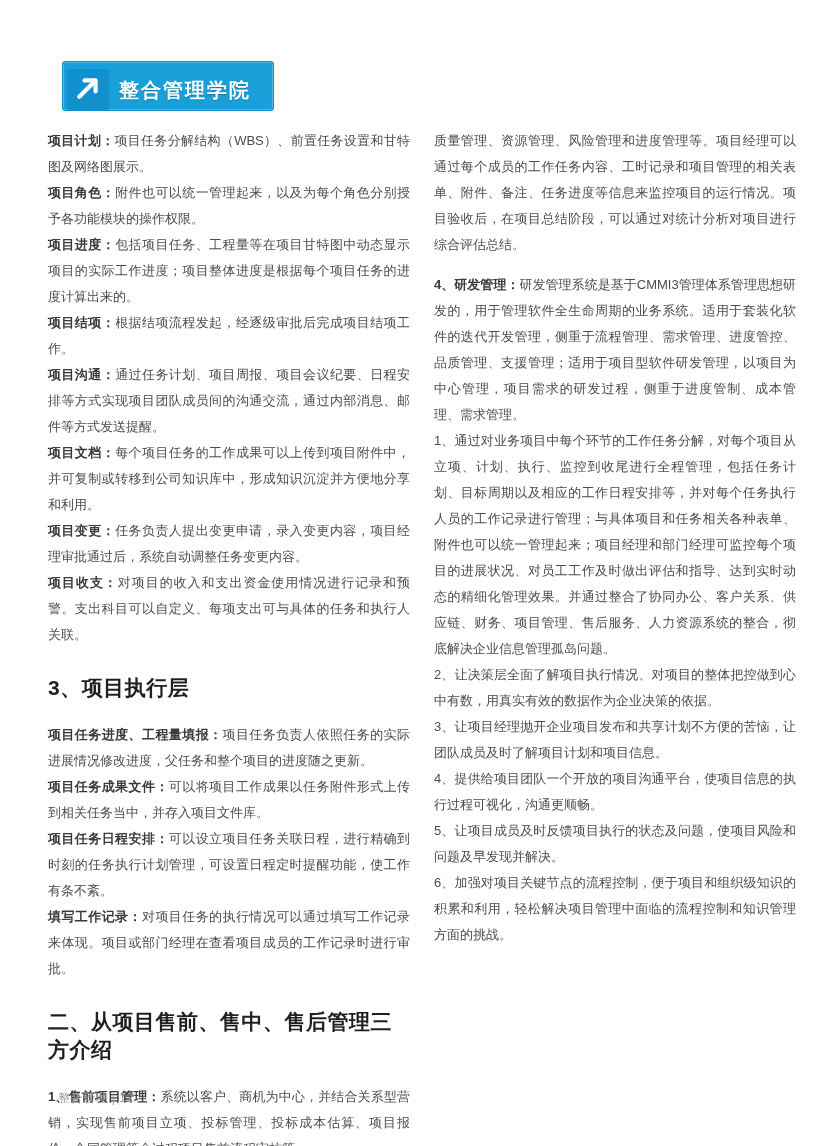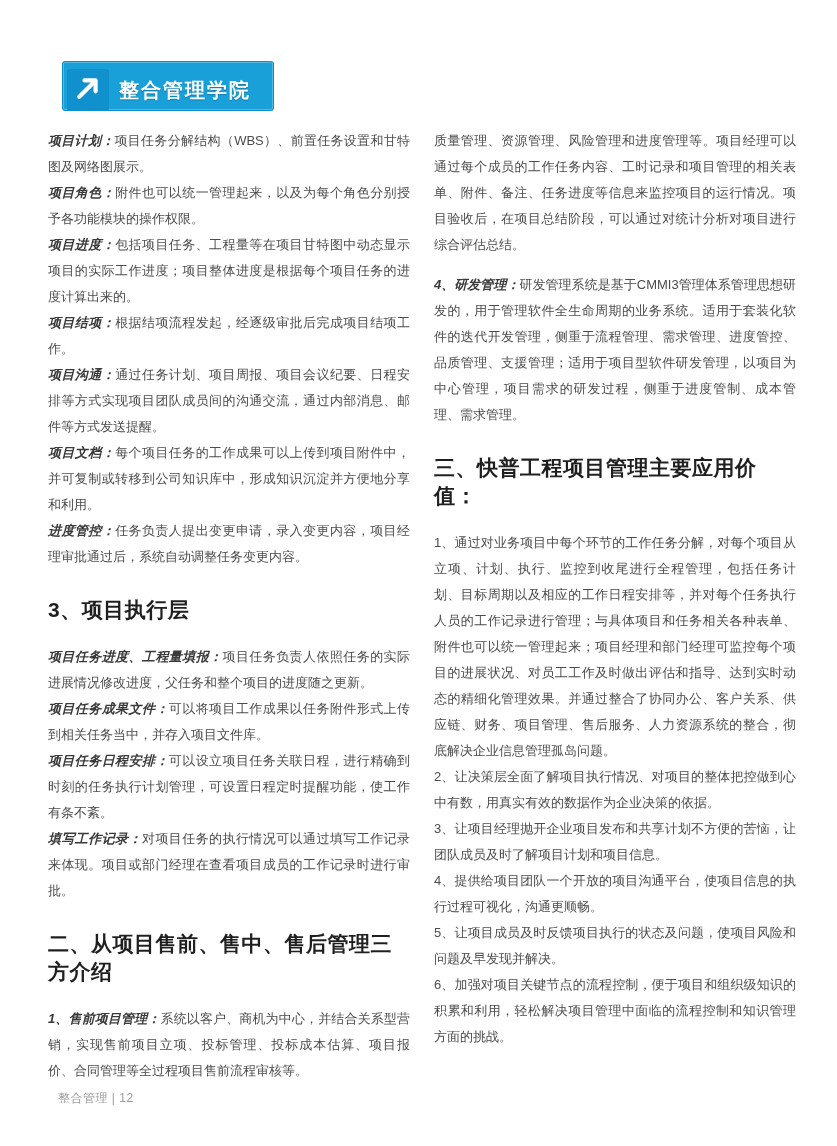--- a/index.html
+++ b/index.html
@@ -39,21 +39,21 @@
   }
   .col {
     width: 362px;
     font-size: 13px; line-height: 26px;
     text-align: justify;
     color: #4c4c4c;
   }
   .para { margin: 0; }
   .para.gap { margin-top: 14px; }
   .para b, .para .lead {
-    font-weight: bold; color: #3a3a3a; font-style: italic;
+    font-weight: bold; color: #3a3a3a;
   }
   .section-heading {
     font-size: 21px; font-weight: bold; color: #1f1f1f;
     line-height: 28px;
     margin: 26px 0 20px 0;
     letter-spacing: 0.5px;
     text-align: left;
   }
   .footer {
     position: absolute; left: 58px; top: 1090px;
@@ -77,41 +77,41 @@
 
 <div class="columns">
 
   <div class="col">
     <p class="para"><b class="lead">项目计划：</b><span>项目任务分解结构（WBS）、前置任务设置和甘特图及网络图展示。</span></p>
     <p class="para"><b class="lead">项目角色：</b><span>附件也可以统一管理起来，以及为每个角色分别授予各功能模块的操作权限。</span></p>
     <p class="para"><b class="lead">项目进度：</b><span>包括项目任务、工程量等在项目甘特图中动态显示项目的实际工作进度；项目整体进度是根据每个项目任务的进度计算出来的。</span></p>
     <p class="para"><b class="lead">项目结项：</b><span>根据结项流程发起，经逐级审批后完成项目结项工作。</span></p>
     <p class="para"><b class="lead">项目沟通：</b><span>通过任务计划、项目周报、项目会议纪要、日程安排等方式实现项目团队成员间的沟通交流，通过内部消息、邮件等方式发送提醒。</span></p>
     <p class="para"><b class="lead">项目文档：</b><span>每个项目任务的工作成果可以上传到项目附件中，并可复制或转移到公司知识库中，形成知识沉淀并方便地分享和利用。</span></p>
-    <p class="para"><b class="lead">进度管控：</b><span>任务负责人提出变更申请，录入变更内容，项目经理审批通过后，系统自动调整任务变更内容。</span></p>
+    <p class="para"><b class="lead">项目变更：</b><span>任务负责人提出变更申请，录入变更内容，项目经理审批通过后，系统自动调整任务变更内容。</span></p>
+    <p class="para"><b class="lead">项目收支：</b><span>对项目的收入和支出资金使用情况进行记录和预警。支出科目可以自定义、每项支出可与具体的任务和执行人关联。</span></p>
 
     <h2 class="section-heading">3、项目执行层</h2>
 
     <p class="para"><b class="lead">项目任务进度、工程量填报：</b><span>项目任务负责人依照任务的实际进展情况修改进度，父任务和整个项目的进度随之更新。</span></p>
     <p class="para"><b class="lead">项目任务成果文件：</b><span>可以将项目工作成果以任务附件形式上传到相关任务当中，并存入项目文件库。</span></p>
     <p class="para"><b class="lead">项目任务日程安排：</b><span>可以设立项目任务关联日程，进行精确到时刻的任务执行计划管理，可设置日程定时提醒功能，使工作有条不紊。</span></p>
     <p class="para"><b class="lead">填写工作记录：</b><span>对项目任务的执行情况可以通过填写工作记录来体现。项目或部门经理在查看项目成员的工作记录时进行审批。</span></p>
 
     <h2 class="section-heading">二、从项目售前、售中、售后管理三方介绍</h2>
 
     <p class="para"><b class="lead">1、售前项目管理：</b><span>系统以客户、商机为中心，并结合关系型营销，实现售前项目立项、投标管理、投标成本估算、项目报价、合同管理等全过程项目售前流程审核等。</span></p>
 
   </div>
 
   <div class="col">
     <p class="para">质量管理、资源管理、风险管理和进度管理等。项目经理可以通过每个成员的工作任务内容、工时记录和项目管理的相关表单、附件、备注、任务进度等信息来监控项目的运行情况。项目验收后，在项目总结阶段，可以通过对统计分析对项目进行综合评估总结。</p>
 
     <p class="para gap"><b class="lead">4、研发管理：</b><span>研发管理系统是基于CMMI3管理体系管理思想研发的，用于管理软件全生命周期的业务系统。适用于套装化软件的迭代开发管理，侧重于流程管理、需求管理、进度管控、品质管理、支援管理；适用于项目型软件研发管理，以项目为中心管理，项目需求的研发过程，侧重于进度管制、成本管理、需求管理。</span></p>
 
-    <h2 class="section-heading">三、快普工程项目管理主要应用价值：</h2>
 
     <p class="para">1、通过对业务项目中每个环节的工作任务分解，对每个项目从立项、计划、执行、监控到收尾进行全程管理，包括任务计划、目标周期以及相应的工作日程安排等，并对每个任务执行人员的工作记录进行管理；与具体项目和任务相关各种表单、附件也可以统一管理起来；项目经理和部门经理可监控每个项目的进展状况、对员工工作及时做出评估和指导、达到实时动态的精细化管理效果。并通过整合了协同办公、客户关系、供应链、财务、项目管理、售后服务、人力资源系统的整合，彻底解决企业信息管理孤岛问题。</p>
     <p class="para">2、让决策层全面了解项目执行情况、对项目的整体把控做到心中有数，用真实有效的数据作为企业决策的依据。</p>
     <p class="para">3、让项目经理抛开企业项目发布和共享计划不方便的苦恼，让团队成员及时了解项目计划和项目信息。</p>
     <p class="para">4、提供给项目团队一个开放的项目沟通平台，使项目信息的执行过程可视化，沟通更顺畅。</p>
     <p class="para">5、让项目成员及时反馈项目执行的状态及问题，使项目风险和问题及早发现并解决。</p>
     <p class="para">6、加强对项目关键节点的流程控制，便于项目和组织级知识的积累和利用，轻松解决项目管理中面临的流程控制和知识管理方面的挑战。</p>
 
   </div>
 

